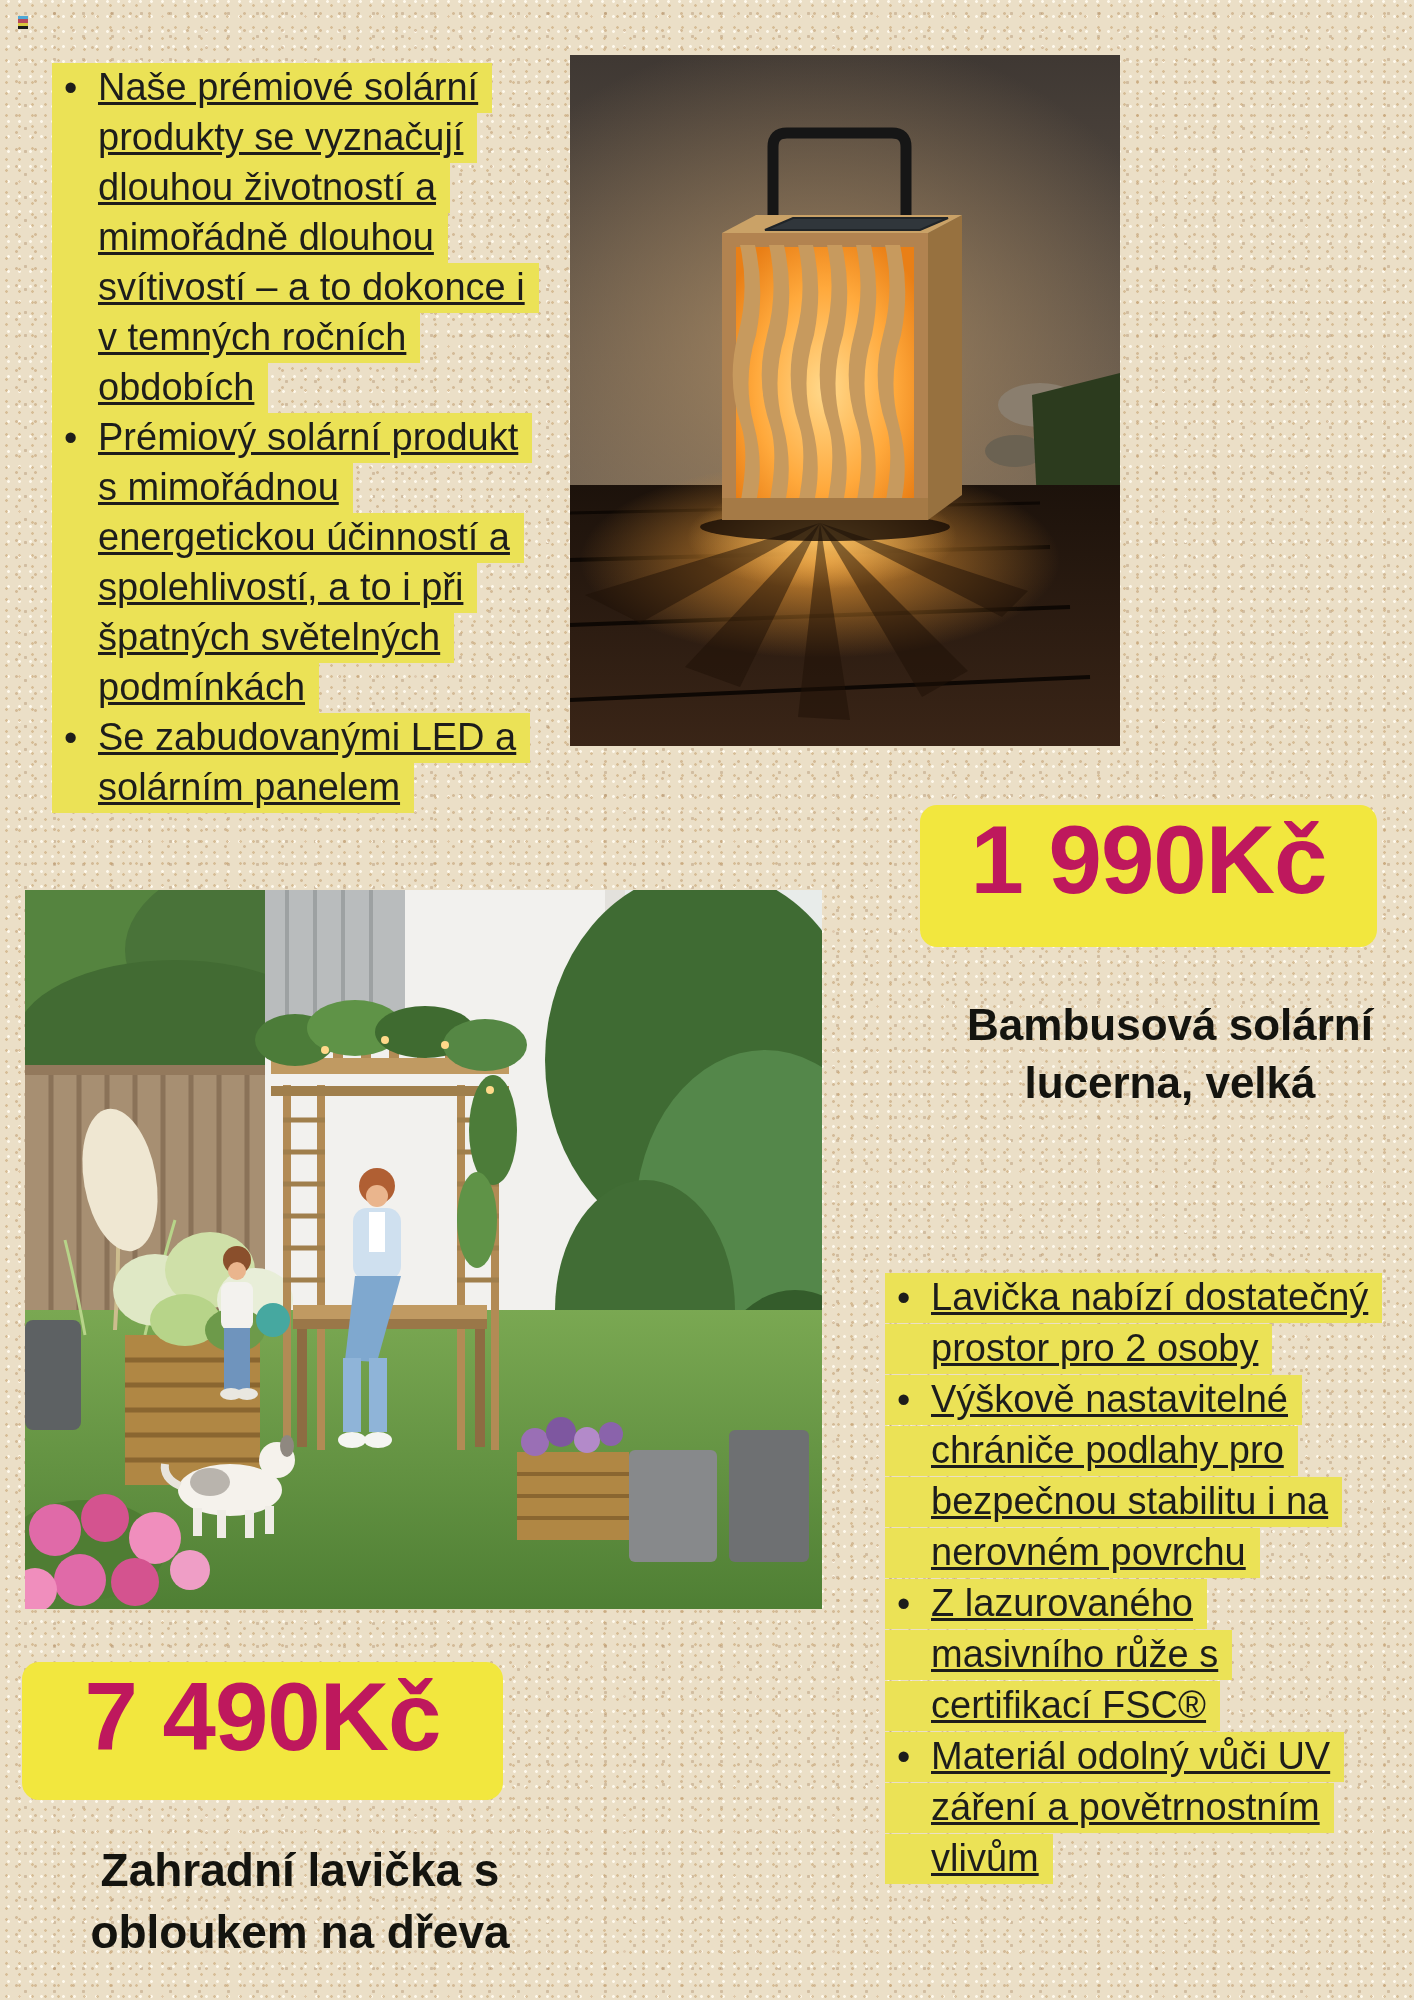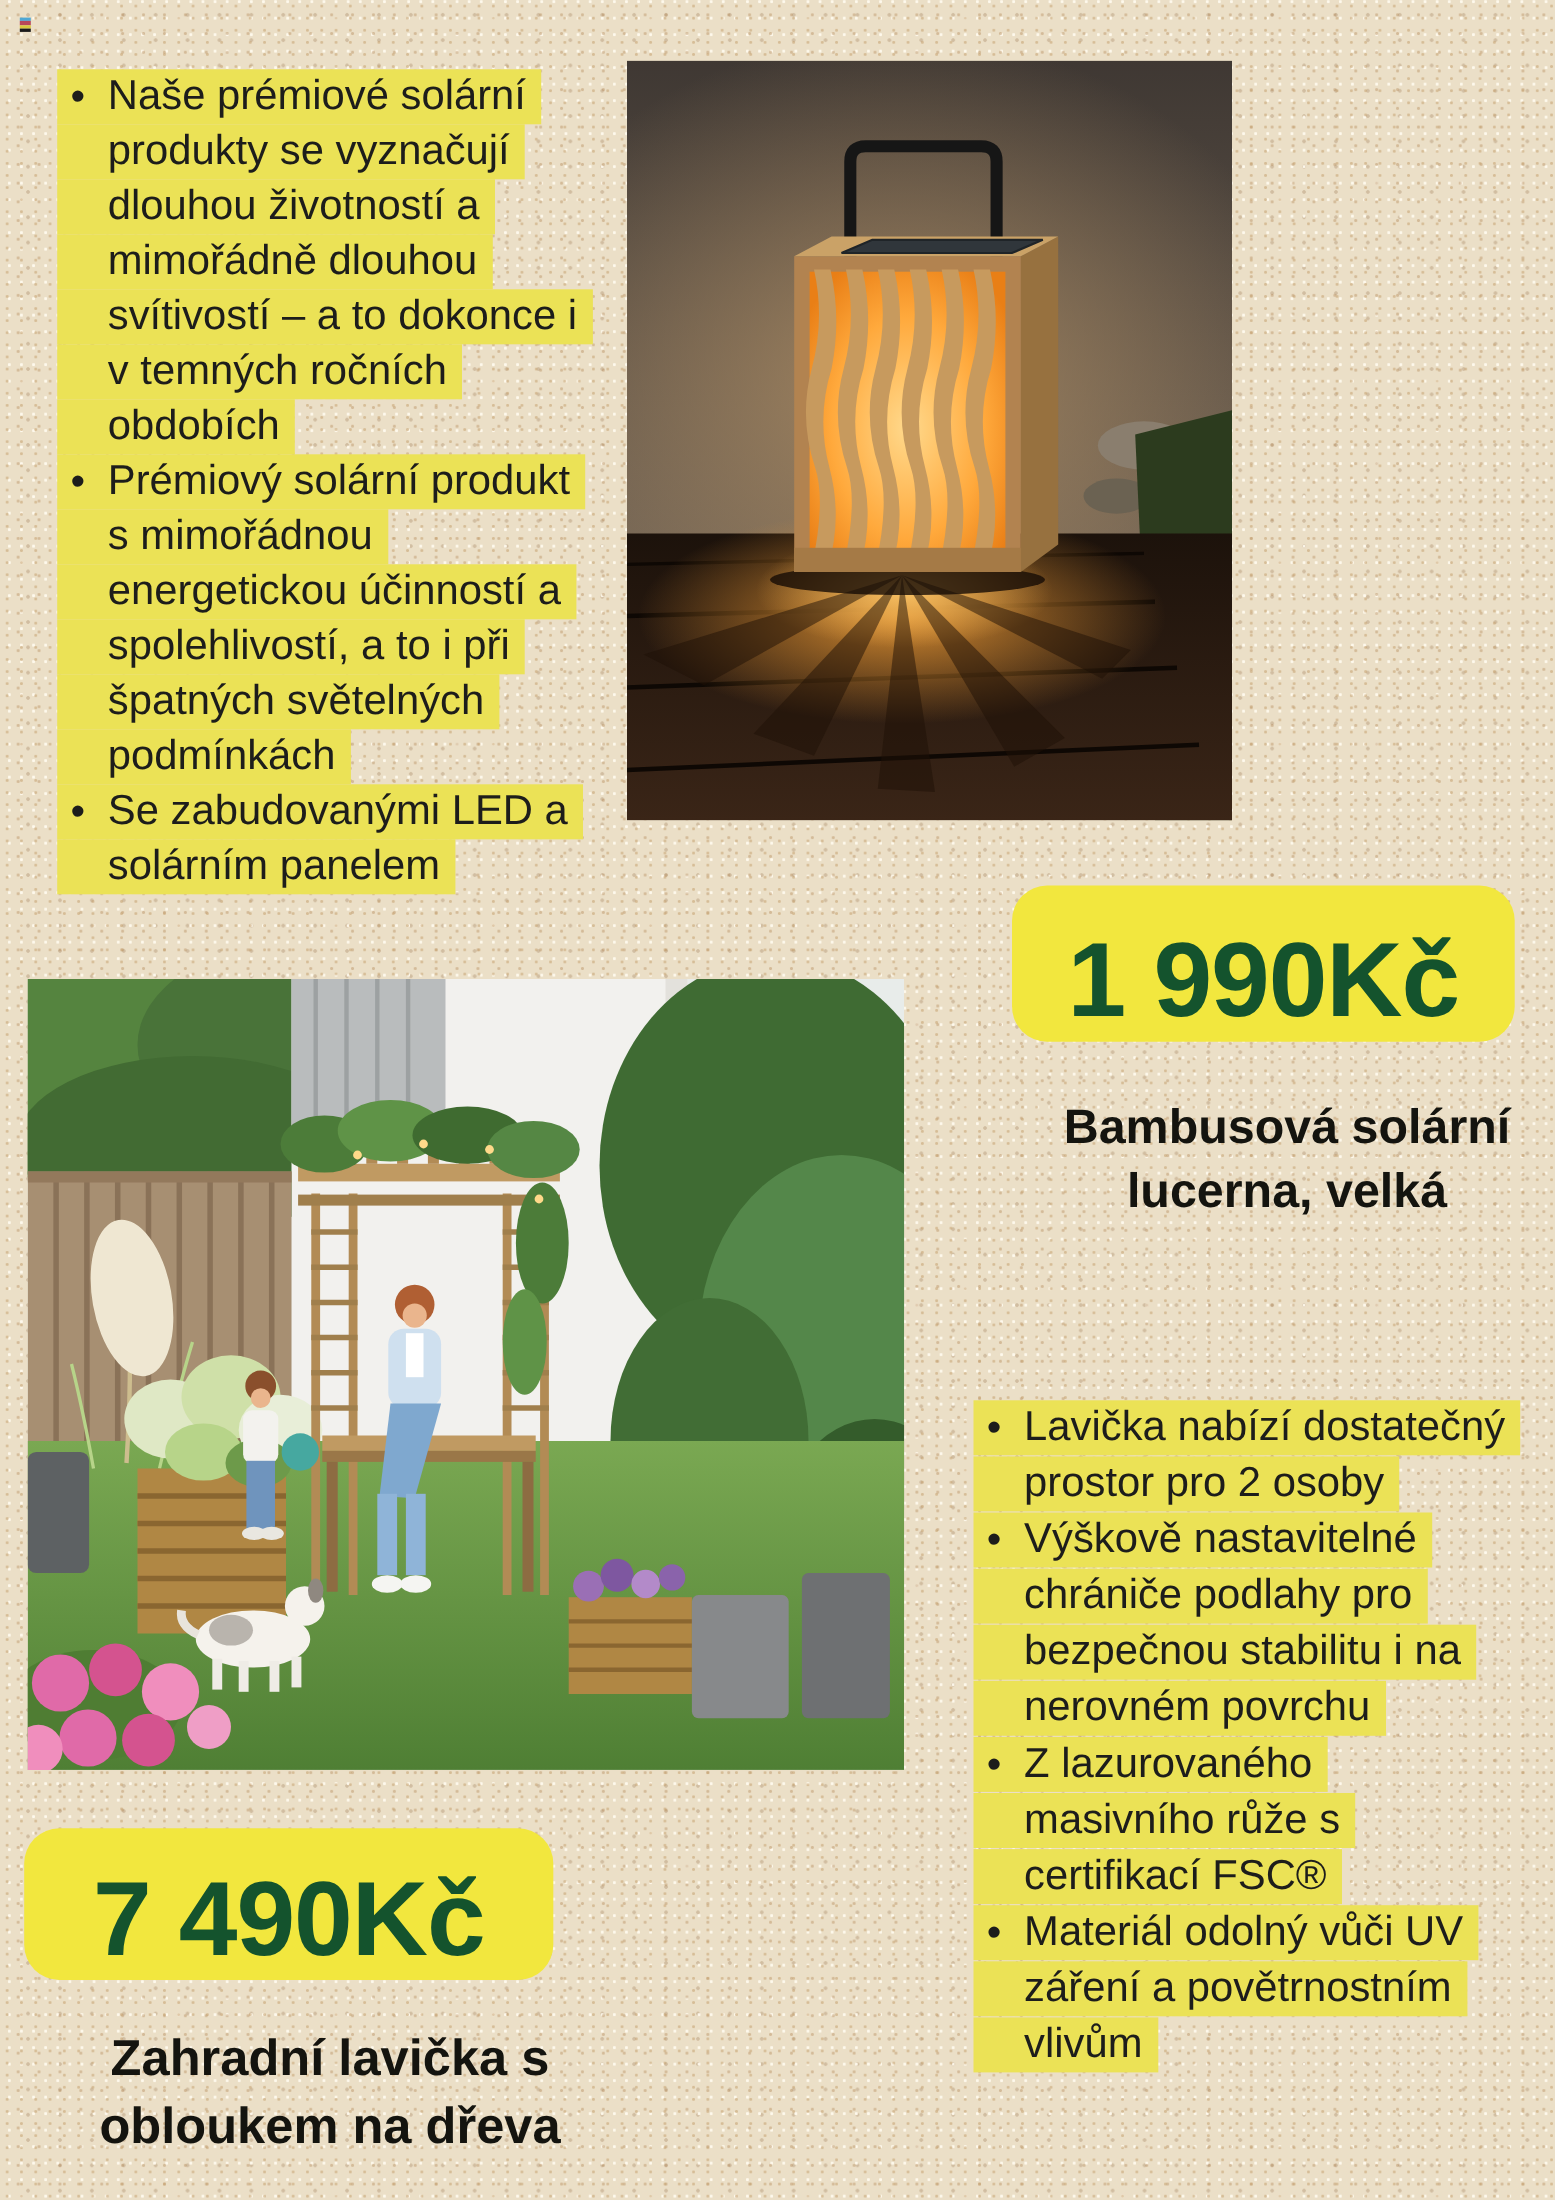--- a/index.html
+++ b/index.html
@@ -25,37 +25,38 @@
   .blist{position:absolute;font-size:38px;line-height:50px;}
   .blist .li{position:relative;}
   .blist .dot{position:absolute;left:12px;top:1px;z-index:2;}
   .blist .hl{
     display:inline;
     white-space:pre-wrap;
     background:#ebe256;
     padding:3px 14px 5px 46px;
     -webkit-box-decoration-break:clone;
     box-decoration-break:clone;
+    text-decoration:underline;
   }
   .left-list{left:52px;top:62px;width:540px;}
   .right-list{left:885px;top:1272px;width:520px;line-height:51px;}
 
   .photo{position:absolute;overflow:hidden;}
   .photo svg{display:block;width:100%;height:100%;}
   .lantern-photo{left:570px;top:55px;width:550px;height:691px;}
   .bench-photo{left:25px;top:890px;width:797px;height:719px;}
 
   .price-badge{
     position:absolute;
     background:#f2e73e;
-    border-radius:32px;
-    display:flex;align-items:flex-end;justify-content:center;
+    border-radius:17px;
+    display:flex;align-items:flex-start;justify-content:center;
     font-weight:bold;
     letter-spacing:-1px;
-    color:#14532d;
+    color:#be185d;
   }
   .badge-1{left:920px;top:805px;width:457px;height:142px;font-size:96px;}
   .badge-2{left:22px;top:1662px;width:481px;height:138px;font-size:96px;}
 
   .prod-name{position:absolute;font-weight:bold;font-size:44px;line-height:58px;color:#14140f;}
   .name-1{left:940px;top:952px;width:460px;text-align:center;margin-top:44px;}
   .name-2{left:30px;top:1812px;width:540px;text-align:center;font-size:46px;line-height:62px;margin-top:27px;}
 </style>
 </head>
 <body>

